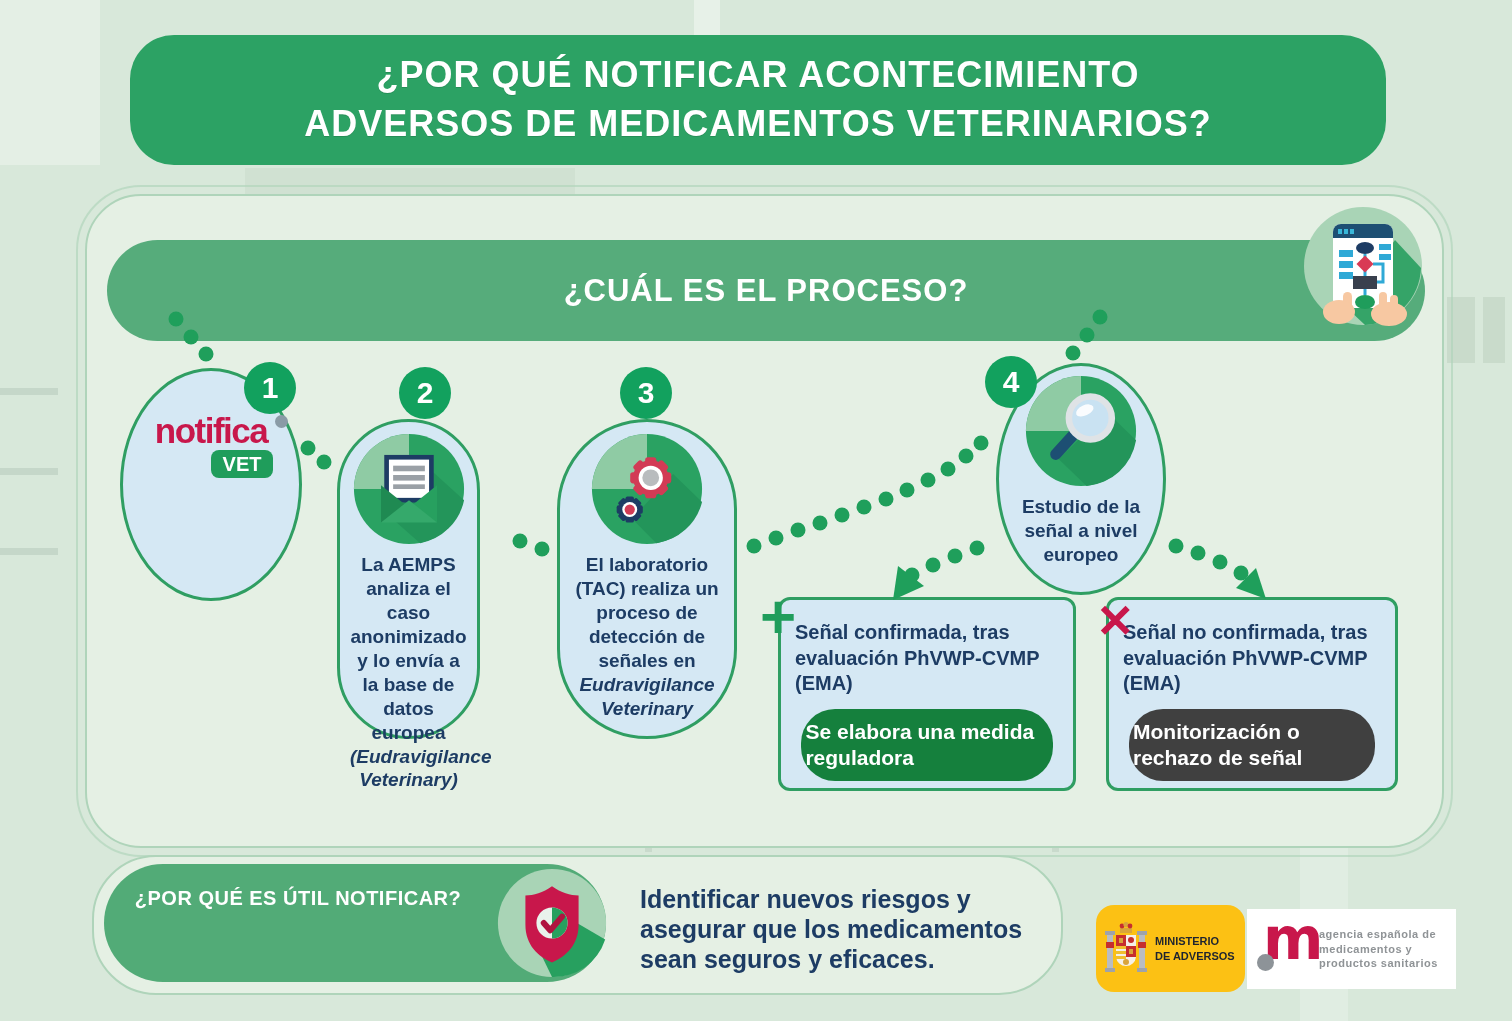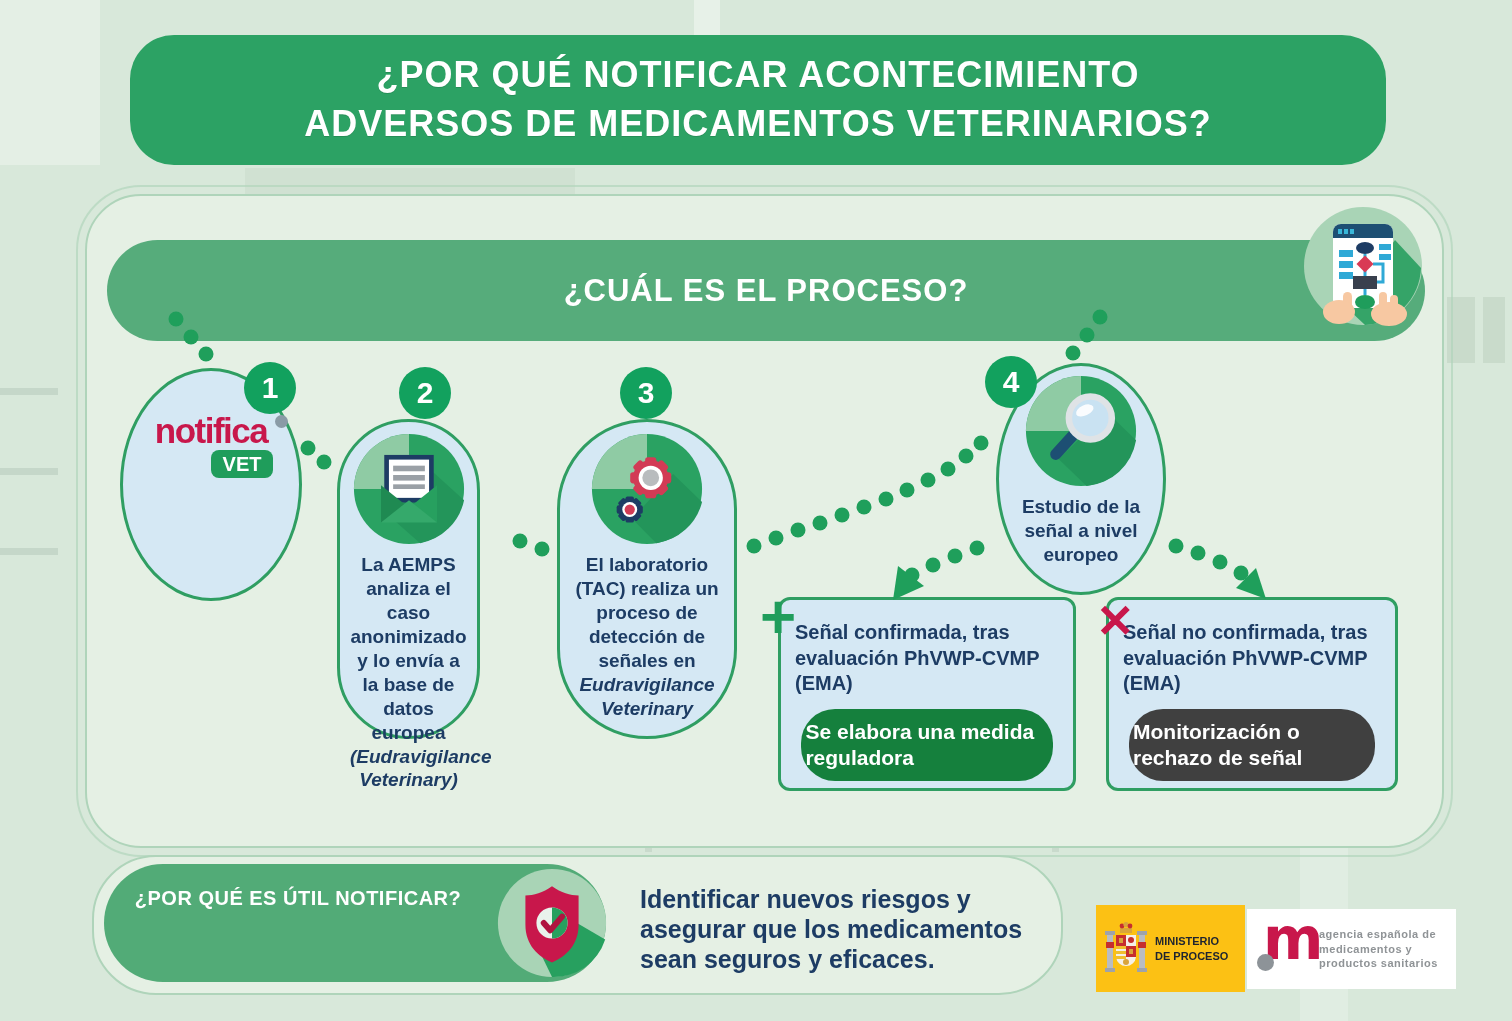--- a/index.html
+++ b/index.html
@@ -126,21 +126,21 @@
   }
   .shield-circle{position:absolute;left:497px;top:868px;width:110px;height:110px;z-index:5;}
   .footer-answer{
     position:absolute;left:640px;top:884px;width:432px;
     color:#1d3c64;font-weight:700;font-size:25px;line-height:1.2;z-index:5;
   }
 
   
   .ministry-box{
     position:absolute;left:1096px;top:905px;width:149px;height:87px;background:#fcc114;
-    display:flex;align-items:center;z-index:4;
+    display:flex;align-items:center;z-index:4;border-radius:18px;
   }
   .coat{margin-left:8px;flex:0 0 auto;}
   .ministry-text{color:#1e2430;font-weight:700;font-size:11px;line-height:1.3;margin-left:7px;}
   .agency-box{
     position:absolute;left:1247px;top:909px;width:209px;height:80px;background:#ffffff;
     display:flex;align-items:center;z-index:4;
   }
   .monogram{position:relative;width:58px;height:56px;margin-left:10px;flex:0 0 auto;}
   .monogram-m{
     position:absolute;left:6px;top:-16px;font-weight:900;font-size:58px;color:#c8174b;
@@ -363,21 +363,21 @@
       <rect x="22" y="28" width="10" height="11" fill="#c62e2e"></rect>
       <rect x="25" y="31" width="4" height="5" fill="#d9a43b"></rect>
       <circle cx="27" cy="22" r="3" fill="#c62e2e"></circle>
       <rect x="12" y="28" width="10" height="3" fill="#f0c02e"></rect>
       <rect x="12" y="33" width="10" height="3" fill="#f0c02e"></rect>
       <rect x="12" y="38" width="10" height="3" fill="#f0c02e"></rect>
       <circle cx="22" cy="44" r="3" fill="#d9a43b"></circle>
     </svg>
     <div class="ministry-text">
       <div>MINISTERIO</div>
-      <div>DE PROCESO</div>
+      <div>DE ADVERSOS</div>
     </div>
   </div>
 
   <div class="agency-box">
     <div class="monogram">
       <span class="monogram-m">m</span>
       <span class="monogram-dot"></span>
     </div>
     <div class="agency-text">
       <div>agencia española de</div>

